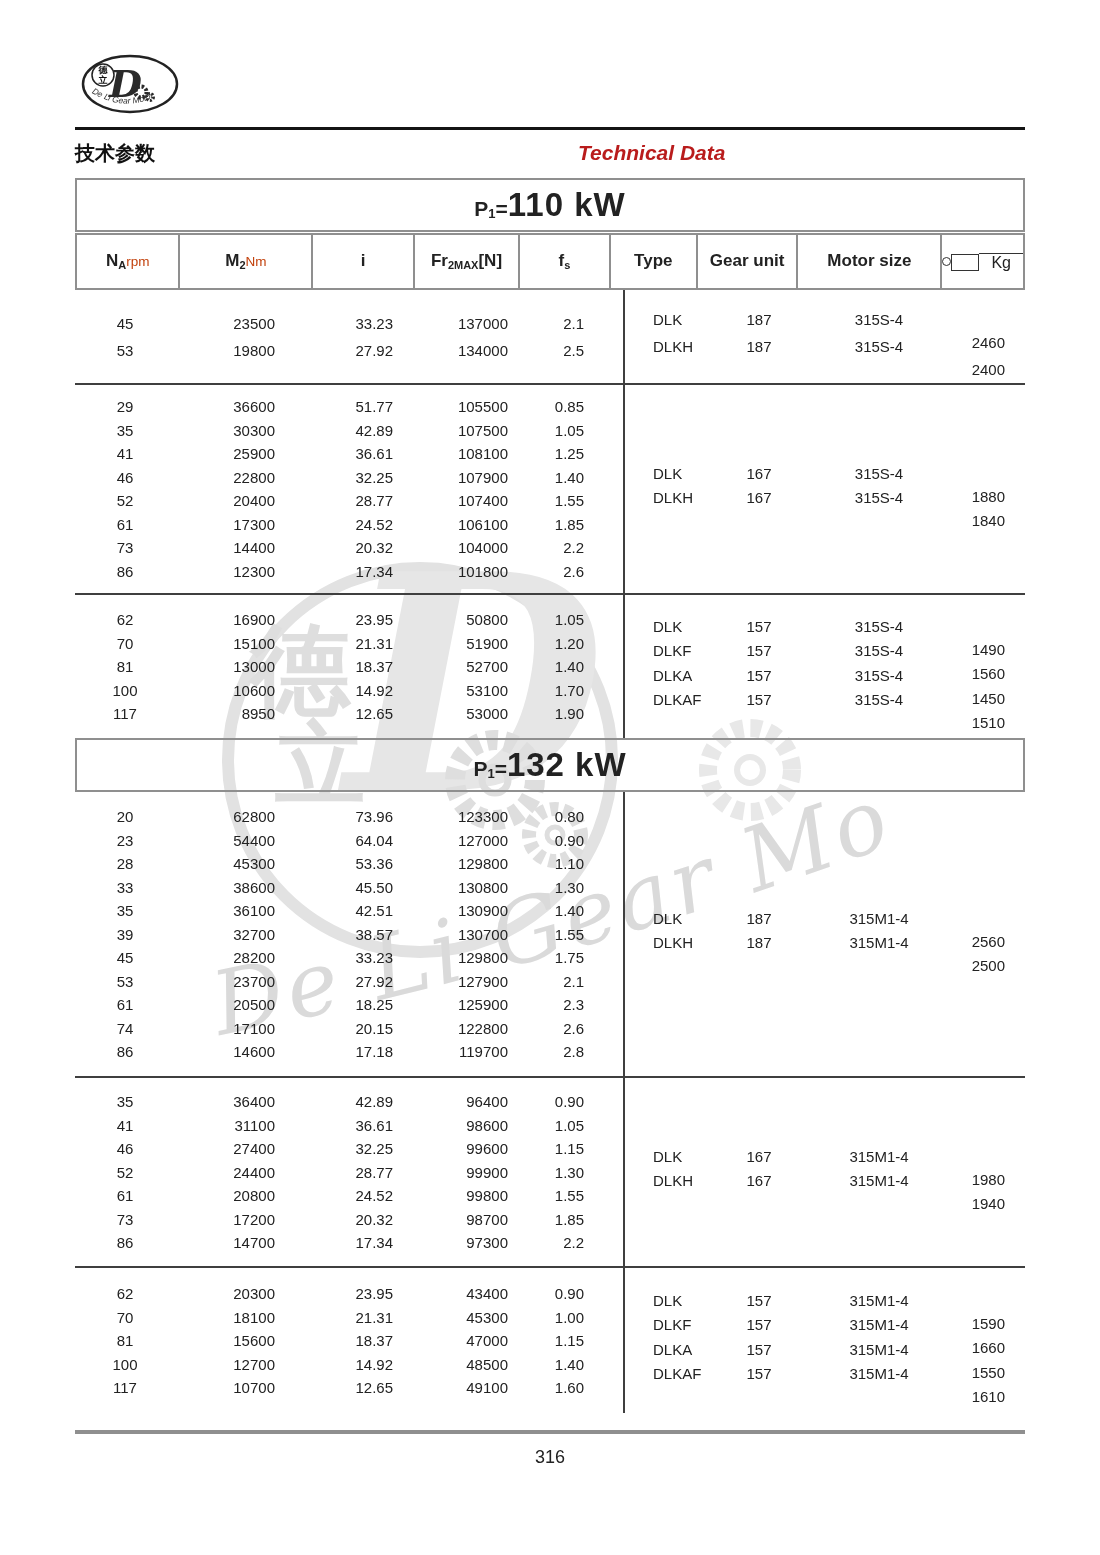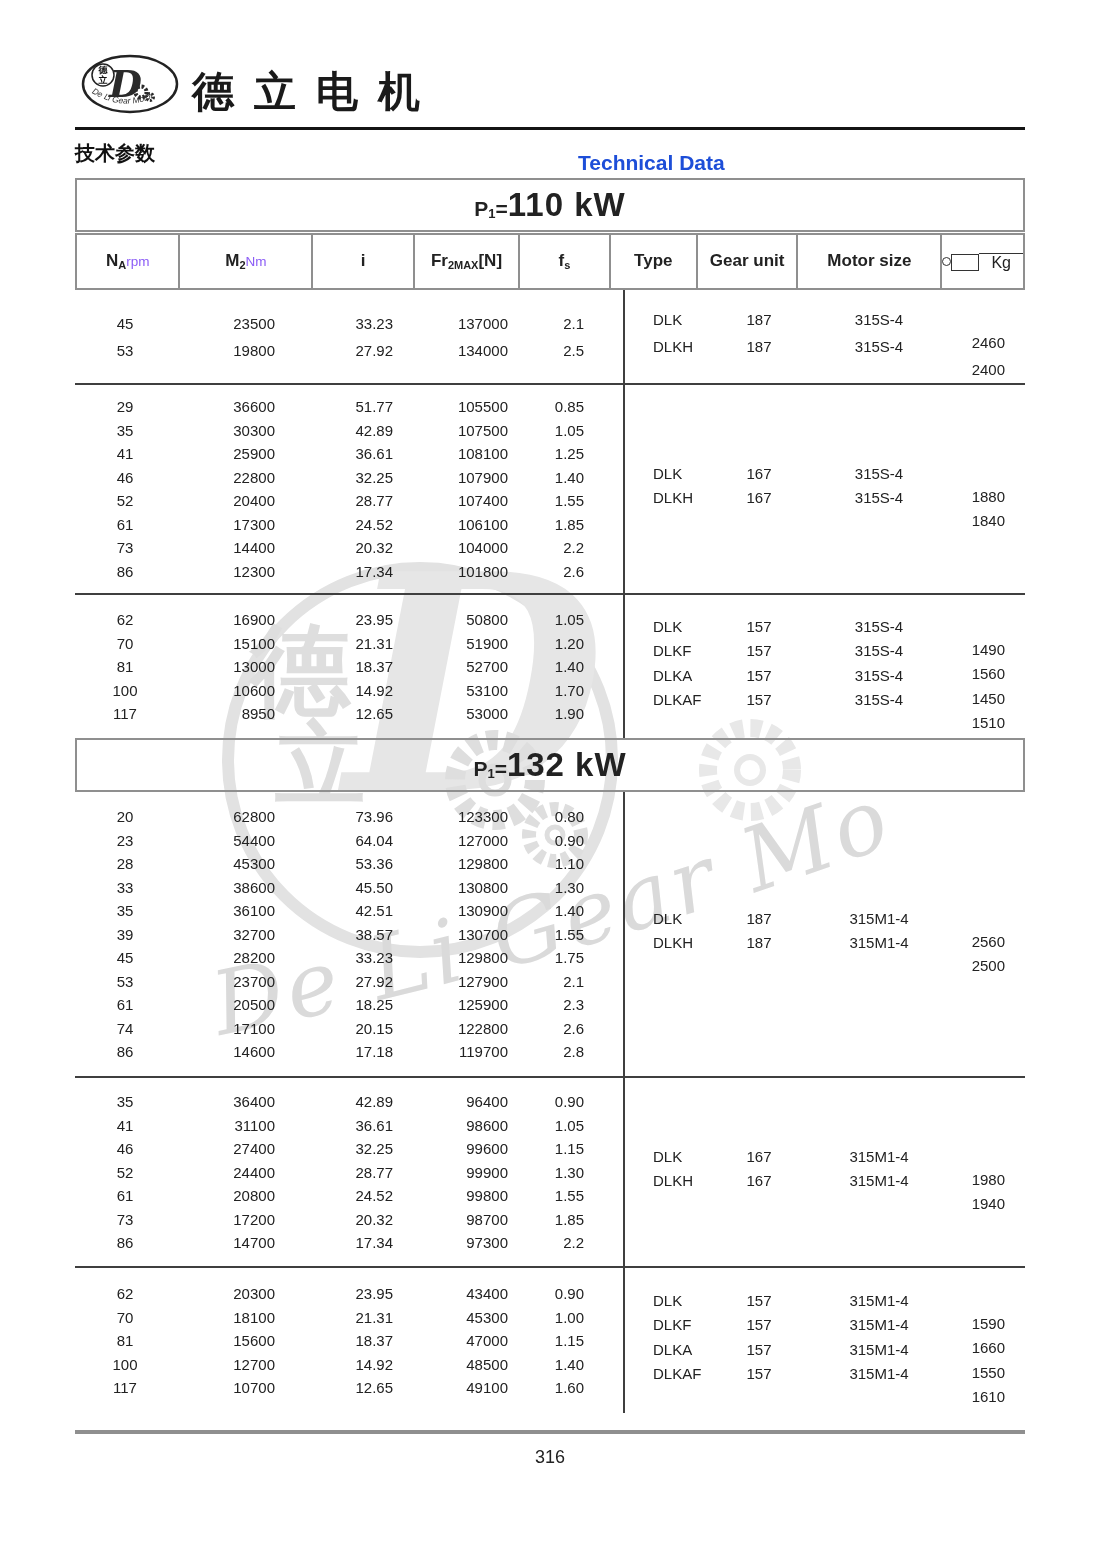--- a/index.html
+++ b/index.html
@@ -6,21 +6,21 @@
   .page{position:relative;width:1100px;height:1555px;background:#ffffff;margin:0 auto;
         font-family:"Liberation Sans",sans-serif;color:#222;overflow:hidden;}
   .page > *{z-index:1;}
 
   
   .logo{position:absolute;left:78px;top:50px;width:104px;height:72px;}
   .brand{position:absolute;left:192px;top:64px;font-family:"DejaVu Serif",serif;
          font-weight:bold;font-size:42px;letter-spacing:20px;color:#1a1a1a;white-space:nowrap;}
   .toprule{position:absolute;left:75px;top:127px;width:950px;height:3px;background:#141414;}
   .sec-cn{position:absolute;left:75px;top:140px;font-size:20px;font-weight:bold;color:#111;}
-  .sec-en{position:absolute;left:578px;top:151px;font-size:21px;font-weight:bold;color:#1d4ed8;}
+  .sec-en{position:absolute;left:578px;top:141px;font-size:21px;font-weight:bold;color:#b91c1c;font-style:italic;}
 
   
   .pbox{position:absolute;left:75px;width:950px;height:54px;border:2px solid #8f8f8f;
         box-sizing:border-box;display:flex;align-items:center;justify-content:center;background:transparent;}
   #pbox-0{top:178px;}
   #pbox-1{top:738px;}
   .ptitle{display:flex;align-items:baseline;}
   .p-pre{font-size:21px;font-weight:bold;}
   .p-sub{font-size:13px;font-weight:bold;position:relative;top:2px;}
   .p-val{font-size:33px;font-weight:bold;letter-spacing:1px;}
@@ -28,21 +28,21 @@
   
   .chead{position:absolute;left:75px;top:233px;width:950px;height:57px;border:2px solid #8f8f8f;
          box-sizing:border-box;display:flex;background:transparent;}
   .hcell{border-right:2px solid #8f8f8f;box-sizing:border-box;display:flex;flex-direction:row;
          align-items:center;justify-content:center;line-height:1.1;}
   .hcell:last-child{border-right:none;}
   .hc0{width:104px}.hc1{width:134px}.hc2{width:102px}.hc3{width:106px}.hc4{width:91px}
   .hc5{width:88px}.hc6{width:101px}.hc7{width:145px}.hc8{flex:1}
   .hbig{font-size:17px;font-weight:bold;}
   .hsub{font-size:11px;font-weight:bold;position:relative;top:3px;}
-  .hunit{font-size:13.5px;color:#8b5cf6;margin-top:1px;}
+  .hunit{font-size:13.5px;color:#c2410c;margin-top:1px;}
   .kcirc{width:7px;height:7px;border:1.5px solid #333;border-radius:50%;}
   .krect{width:26px;height:15px;border:1.7px solid #333;margin-top:1px;}
   .kglabel{margin-top:2px;border-top:1.7px solid #333;padding:0 12px;font-size:16px;}
 
   
   .tsection{position:absolute;left:75px;width:950px;}
   #tsec-0{top:290px;}
   #tsec-1{top:792px;}
   .block{display:flex;box-sizing:content-box;}
   .block.sep{border-bottom:2px solid #3f3f3f;}
@@ -103,21 +103,20 @@
     <g>
       <circle cx="63" cy="42" r="5.5" fill="none" stroke="#2a2a2a" stroke-width="4" stroke-dasharray="2.5 1.8"></circle>
       <circle cx="72" cy="47" r="3.5" fill="none" stroke="#2a2a2a" stroke-width="3" stroke-dasharray="2 1.5"></circle>
     </g>
     <path id="logo-arc" d="M 11,41 Q 52,68 93,37" fill="none"></path>
     <text font-size="8.5" font-style="italic" fill="#333">
       <textPath href="#logo-arc" startOffset="3">De Li Gear Motor</textPath>
     </text>
   </svg>
 
-  <div class="brand">德立电机</div>
   <div class="toprule"></div>
   <div class="sec-cn">技术参数</div>
   <div class="sec-en">Technical Data</div>
 
   <div class="pbox" id="pbox-0">
     <div class="ptitle">
       <span class="p-pre">P</span>
         <span class="p-sub">1</span>
         <span class="p-pre">=</span>
         <span class="p-val">110 kW</span>

